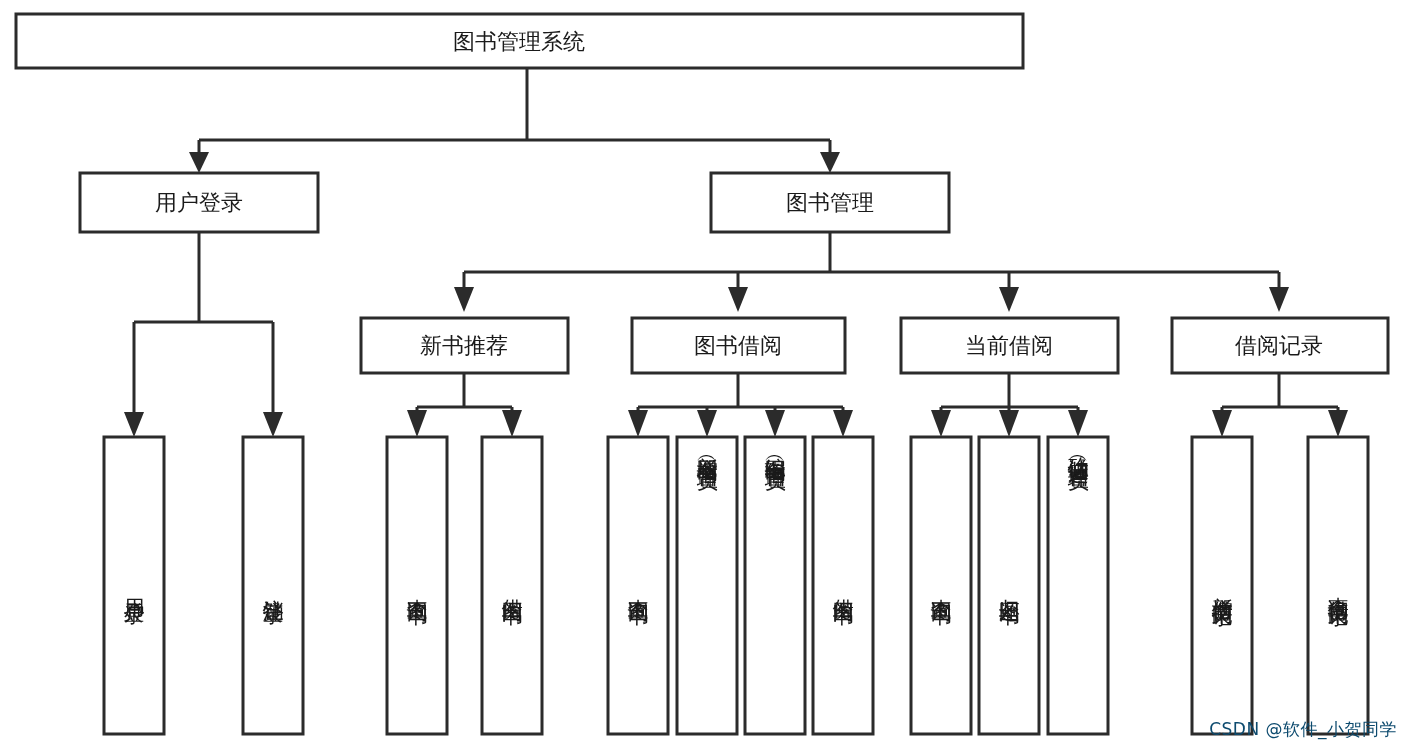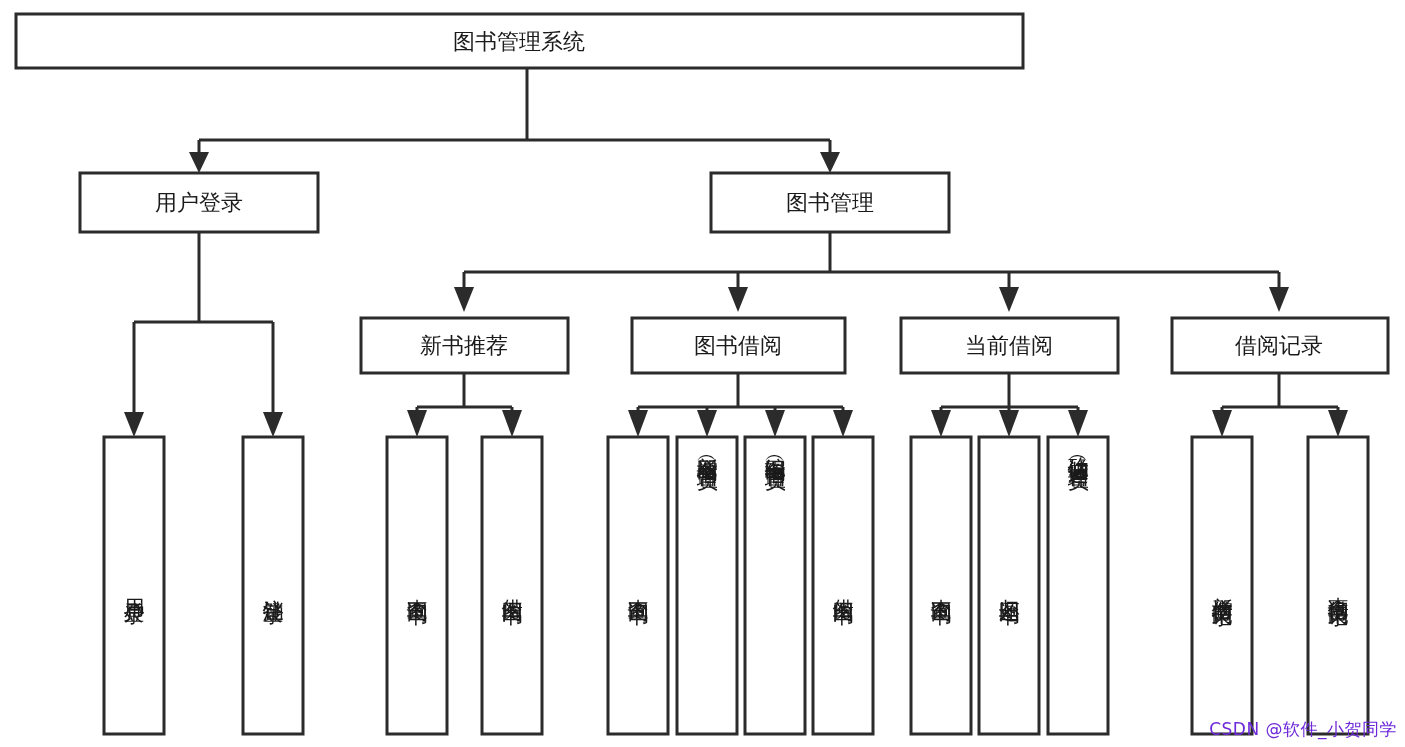--- a/index.html
+++ b/index.html
@@ -69,21 +69,21 @@
     color: #1a1a1a;
     white-space: nowrap;
     text-align: center;
   }
   .watermark {
     position: absolute;
     right: 8px;
     bottom: 6px;
     font-family: "DejaVu Sans", "Liberation Sans", sans-serif;
     font-size: 17px;
-    color: #6d28d9;
+    color: #0c4a6e;
     letter-spacing: 0.5px;
     white-space: nowrap;
   }
 </style>
 </head>
 <body>
 
 <div id="diagram-root">
 
   <svg class="diagram" viewBox="0 0 1405 747">

